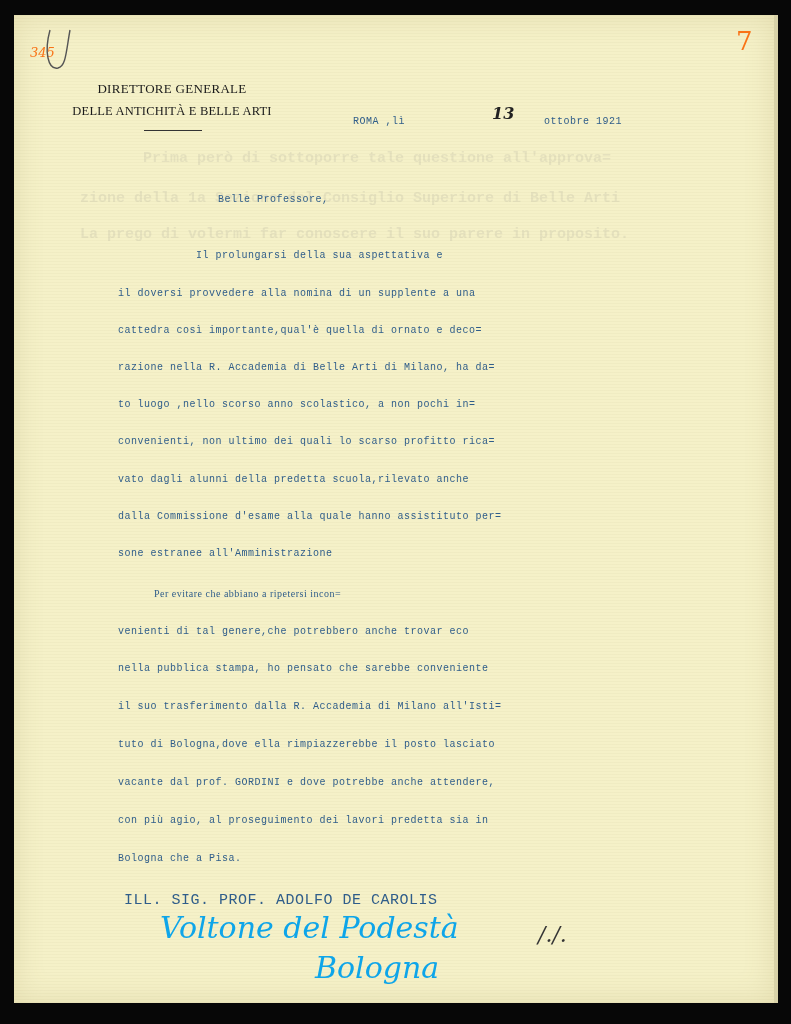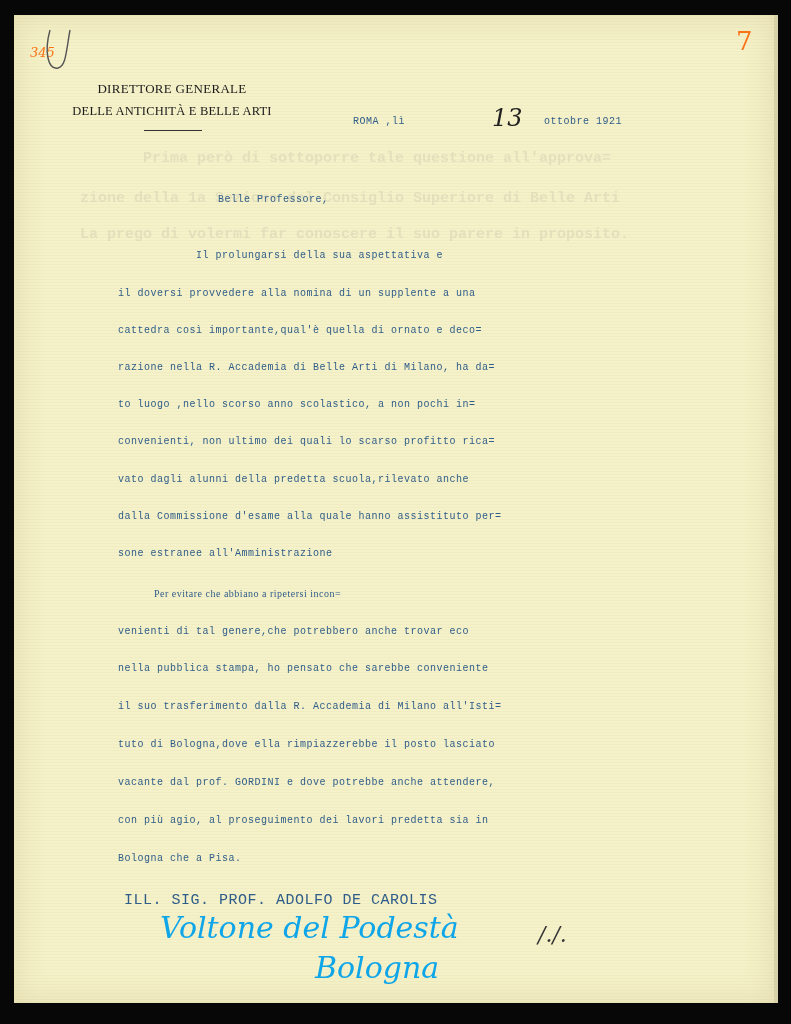--- a/index.html
+++ b/index.html
@@ -50,21 +50,21 @@
 <svg style="position:absolute; left:42px; top:22px;" width="40" height="55">
   <path d="M8 8 C 2 30, 6 48, 16 46 C 24 44, 24 30, 28 8" stroke="#555" stroke-width="1.4" fill="none"></path>
 </svg>
 <div class="hand pencil" style="left:736px; top:26px; font-size:26px; font-style:normal;">7</div>
 
 <div class="hdr hdr1">DIRETTORE GENERALE</div>
 <div class="hdr hdr2">DELLE ANTICHITÀ E BELLE ARTI</div>
 <div class="hdr-rule"></div>
 
 <div class="type" style="left:353px; top:116px;">ROMA ,lì</div>
-<div class="hand" style="left:492px; top:104px; font-size:24px; color:#222;">13</div>
+<div class="hand" style="left:492px; top:104px; font-size:16px; color:#222;font-weight:bold;">13</div>
 <div class="type" style="left:544px; top:116px;">ottobre 1921</div>
 
 <div class="type" style="left:218px; top:194px;">Belle Professore,</div>
 
 <div class="type" style="left:118px; top:250px;">            Il prolungarsi della sua aspettativa e</div>
 <div class="type" style="left:118px; top:288px;">il doversi provvedere alla nomina di un supplente a una</div>
 <div class="type" style="left:118px; top:325px;">cattedra così importante,qual'è quella di ornato e deco=</div>
 <div class="type" style="left:118px; top:362px;">razione nella R. Accademia di Belle Arti di Milano, ha da=</div>
 <div class="type" style="left:118px; top:399px;">to luogo ,nello scorso anno scolastico, a non pochi in=</div>
 <div class="type" style="left:118px; top:436px;">convenienti, non ultimo dei quali lo scarso profitto rica=</div>

